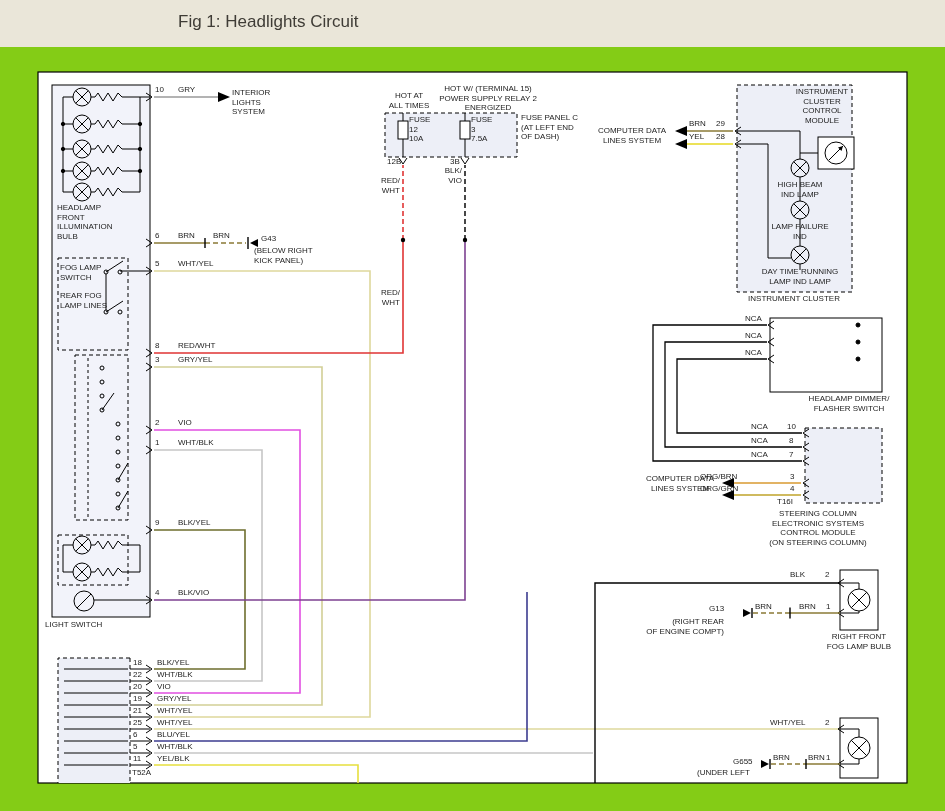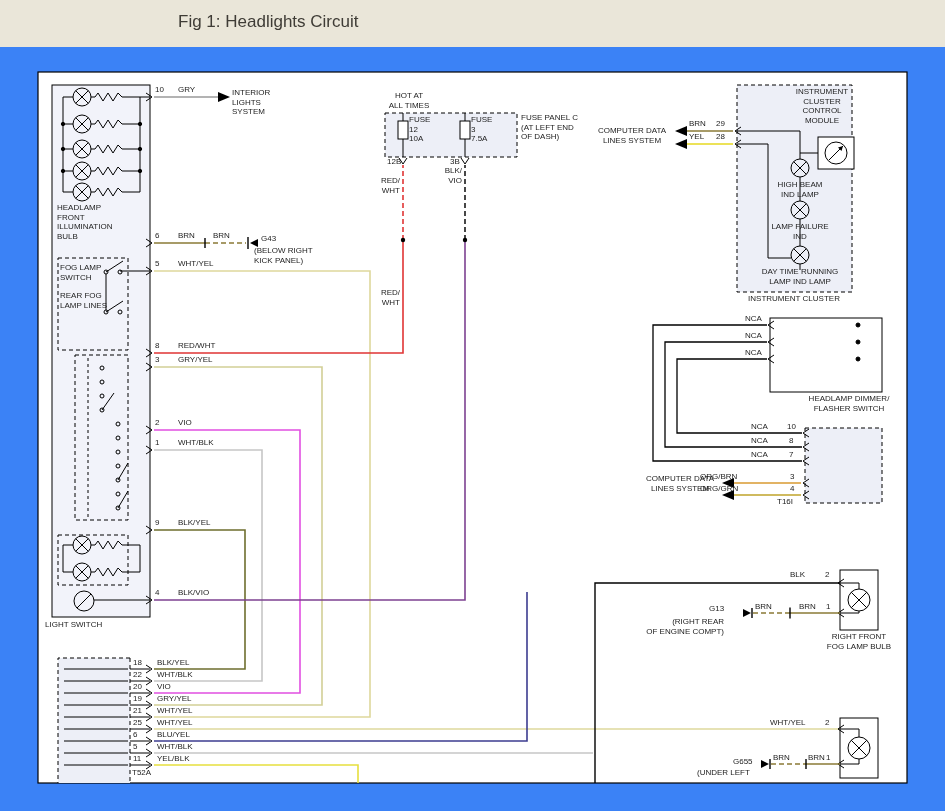--- a/index.html
+++ b/index.html
@@ -1,16 +1,16 @@
 <!DOCTYPE html>
 <html><head>
 <meta charset="utf-8">
 <style>
   html,body{margin:0;padding:0;background:#ffffff;}
-  .stage{position:relative;width:945px;height:811px;background:#3b82f6;overflow:hidden;
+  .stage{position:relative;width:945px;height:811px;background:#84cc16;overflow:hidden;
          font-family:"Liberation Sans",sans-serif;}
   .header{position:absolute;left:0;top:0;width:945px;height:47px;background:#eae6d9;}
   .title{position:absolute;left:178px;top:12px;font-size:17px;color:#3f3c36;}
   svg{position:absolute;left:0;top:0;}
   .lbl{position:absolute;font-size:8px;line-height:9.5px;color:#1c1c1c;white-space:pre-line;}
   .c{text-align:center}
   .r{text-align:right}
 </style>
 </head>
 <body>
@@ -346,20 +346,23 @@
   <div class="lbl" style="left:155px;top:438px">1</div>
   <div class="lbl" style="left:178px;top:438px">WHT/BLK</div>
   <div class="lbl" style="left:155px;top:518px">9</div>
   <div class="lbl" style="left:178px;top:518px">BLK/YEL</div>
   <div class="lbl" style="left:155px;top:588px">4</div>
   <div class="lbl" style="left:178px;top:588px">BLK/VIO</div>
   <div class="lbl" style="left:45px;top:620px">LIGHT SWITCH</div>
 
   <div class="lbl c" style="left:383px;top:91px;width:52px">HOT AT
 ALL TIMES</div>
+  <div class="lbl c" style="left:430px;top:84px;width:116px">HOT W/ (TERMINAL 15)
+POWER SUPPLY RELAY 2
+ENERGIZED</div>
   <div class="lbl" style="left:409px;top:115px">FUSE
 12
 10A</div>
   <div class="lbl" style="left:471px;top:115px">FUSE
 3
 7.5A</div>
   <div class="lbl" style="left:521px;top:113px;width:78px">FUSE PANEL C
 (AT LEFT END
 OF DASH)</div>
   <div class="lbl" style="left:387px;top:157px">12B</div>
@@ -401,20 +404,24 @@
   <div class="lbl" style="left:789px;top:436px">8</div>
   <div class="lbl" style="left:751px;top:450px">NCA</div>
   <div class="lbl" style="left:789px;top:450px">7</div>
   <div class="lbl c" style="left:640px;top:474px;width:80px">COMPUTER DATA
 LINES SYSTEM</div>
   <div class="lbl" style="left:700px;top:472px">ORG/BRN</div>
   <div class="lbl" style="left:790px;top:472px">3</div>
   <div class="lbl" style="left:700px;top:484px">ORG/GRN</div>
   <div class="lbl" style="left:790px;top:484px">4</div>
   <div class="lbl" style="left:777px;top:497px">T16I</div>
+  <div class="lbl c" style="left:754px;top:509px;width:128px">STEERING COLUMN
+ELECTRONIC SYSTEMS
+CONTROL MODULE
+(ON STEERING COLUMN)</div>
 
   <div class="lbl" style="left:790px;top:570px">BLK</div>
   <div class="lbl" style="left:825px;top:570px">2</div>
   <div class="lbl" style="left:755px;top:602px">BRN</div>
   <div class="lbl" style="left:799px;top:602px">BRN</div>
   <div class="lbl" style="left:826px;top:602px">1</div>
   <div class="lbl" style="left:709px;top:604px">G13</div>
   <div class="lbl r" style="left:638px;top:617px;width:86px">(RIGHT REAR
 OF ENGINE COMPT)</div>
   <div class="lbl c" style="left:816px;top:632px;width:86px">RIGHT FRONT

